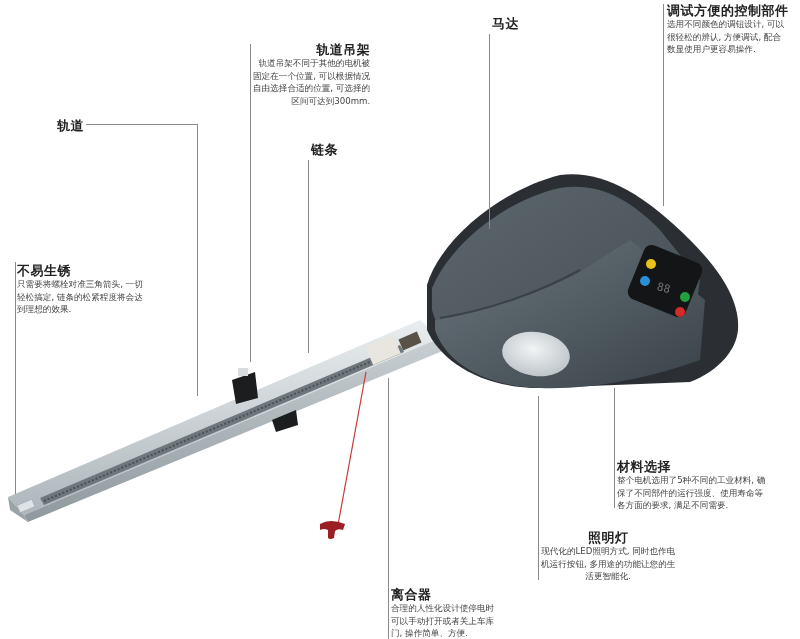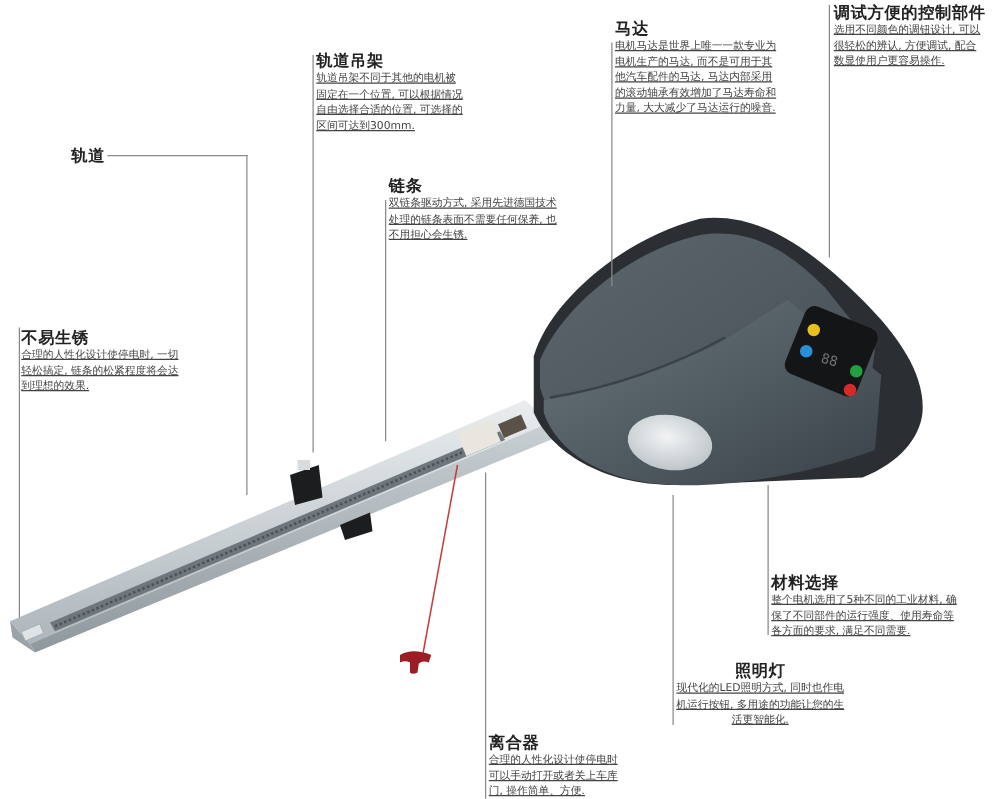--- a/index.html
+++ b/index.html
@@ -1,20 +1,20 @@
 <!DOCTYPE html>
 <html><head>
 <meta charset="utf-8">
 <style>
   html, body { margin:0; padding:0; background:#ffffff; }
   body { width:800px; height:639px; position:relative; overflow:hidden;
          font-family:"DejaVu Sans","Liberation Sans",sans-serif; color:#333; }
   .callout { position:absolute; }
   .callout h3 { margin:0; font-size:13px; font-weight:bold; color:#222; line-height:15px; letter-spacing:0.5px; }
-  .callout p { margin:0; font-size:8.6px; line-height:12.6px; color:#444;text-decoration:underline; }
+  .callout p { margin:0; font-size:8.6px; line-height:12.6px; color:#444; }
   .vline { position:absolute; width:1px; background:#8a8a8a; }
   .hline { position:absolute; height:1px; background:#8a8a8a; }
   svg.art { position:absolute; left:0; top:0; }
 </style>
 </head>
 <body>
 
 <svg class="art" width="800" height="639" viewBox="0 0 800 639">
   <defs>
     <linearGradient id="railTop" x1="0" y1="0" x2="0" y2="1">
@@ -101,54 +101,42 @@
 <div class="vline" style="left:538px; top:396px; height:184px;"></div>
 <div class="vline" style="left:388px; top:378px; height:261px;"></div>
 
 <div class="callout" style="left:57px; top:118px;">
   <h3>轨道</h3>
 </div>
 
 <div class="callout" style="left:17px; top:263px;">
   <h3>不易生锈</h3>
   <p>
-    <span>合理的人性化设计使停电时, 一切</span><br>
+    <span>只需要将螺栓对准三角箭头, 一切</span><br>
     <span>轻松搞定, 链条的松紧程度将会达</span><br>
     <span>到理想的效果.</span>
   </p>
 </div>
 
-<div class="callout" style="left:253px; top:42px;">
+<div class="callout" style="left:253px; top:42px;text-align:right;">
   <h3>轨道吊架</h3>
   <p>
     <span>轨道吊架不同于其他的电机被</span><br>
     <span>固定在一个位置, 可以根据情况</span><br>
     <span>自由选择合适的位置, 可选择的</span><br>
     <span>区间可达到300mm.</span>
   </p>
 </div>
 
 <div class="callout" style="left:311px; top:142px;">
   <h3>链条</h3>
-  <p>
-    <span>双链条驱动方式, 采用先进德国技术</span><br>
-    <span>处理的链条表面不需要任何保养, 也</span><br>
-    <span>不用担心会生锈.</span>
-  </p>
 </div>
 
 <div class="callout" style="left:492px; top:16px;">
   <h3>马达</h3>
-  <p>
-    <span>电机马达是世界上唯一一款专业为</span><br>
-    <span>电机生产的马达, 而不是可用于其</span><br>
-    <span>他汽车配件的马达, 马达内部采用</span><br>
-    <span>的滚动轴承有效增加了马达寿命和</span><br>
-    <span>力量, 大大减少了马达运行的噪音.</span>
-  </p>
 </div>
 
 <div class="callout" style="left:667px; top:3px;">
   <h3>调试方便的控制部件</h3>
   <p>
     <span>选用不同颜色的调钮设计, 可以</span><br>
     <span>很轻松的辨认, 方便调试, 配合</span><br>
     <span>数显使用户更容易操作.</span>
   </p>
 </div>

